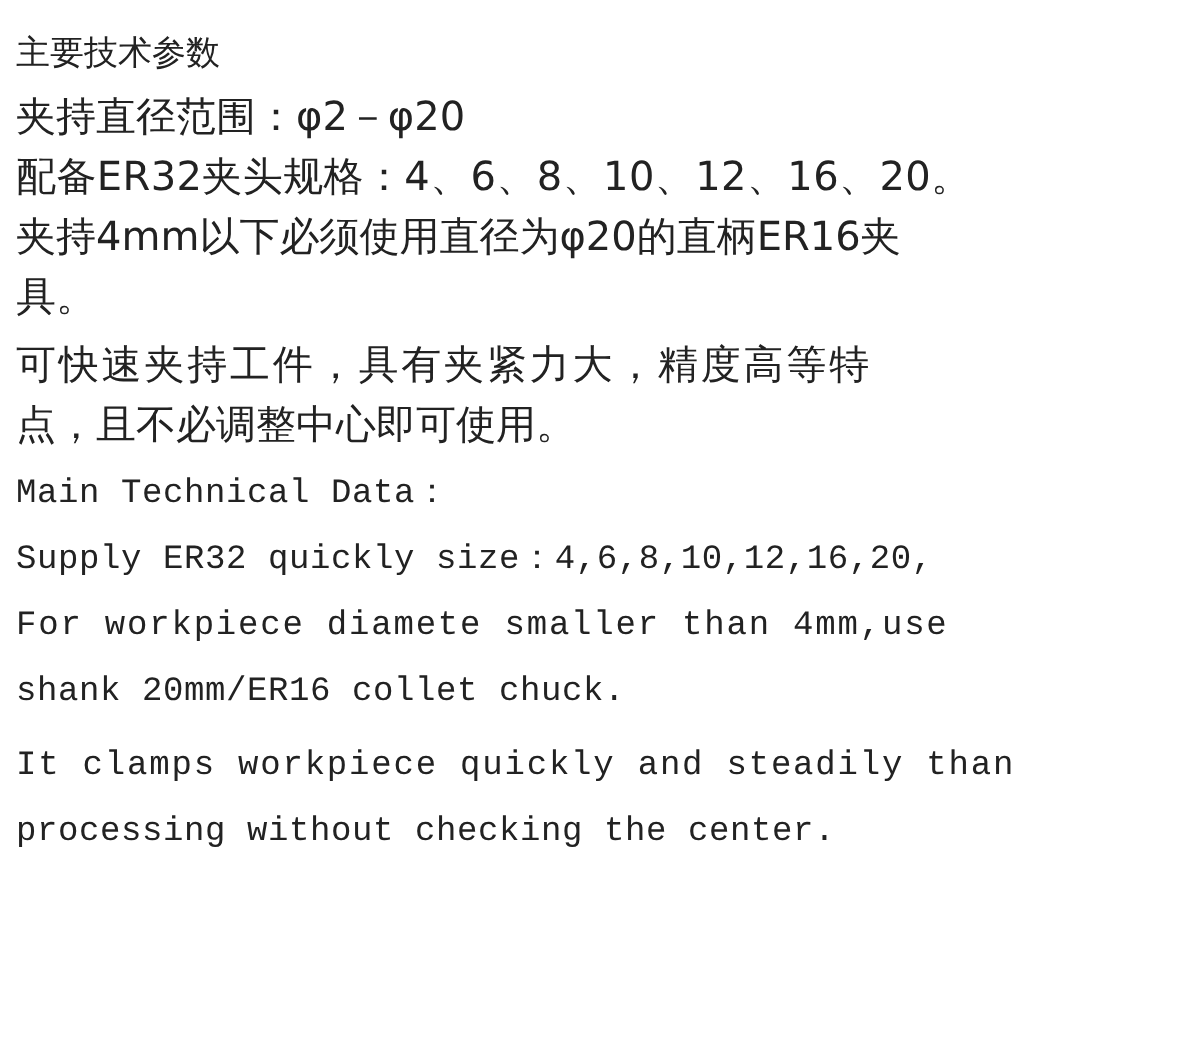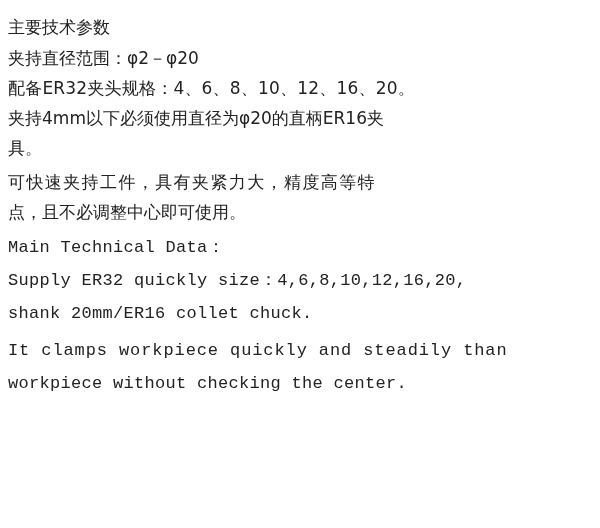--- a/index.html
+++ b/index.html
@@ -19,21 +19,21 @@
     height: 528px;
     box-sizing: border-box;
     padding: 12px 8px 0 8px;
     position: relative;
   }
   .block {
     display: block;
   }
   .line {
     display: block;
-    font-size: 17px;
+    font-size: 20px;
     line-height: 30px;
     white-space: nowrap;
     color: #222222;
   }
   .cn {
     font-family: "DejaVu Sans", sans-serif;
     letter-spacing: 0px;
   }
   .cn-title {
     font-size: 17px;
@@ -72,19 +72,20 @@
     <div class="spacer-sm"></div>
     <span class="line cn wide">可快速夹持工件，具有夹紧力大，精度高等特</span>
     <span class="line cn">点，且不必调整中心即可使用。</span>
   </div>
 
   <div class="spacer-sm"></div>
 
   <div class="block">
     <span class="line en">Main Technical Data：</span>
     <span class="line en">Supply ER32 quickly size：4,6,8,10,12,16,20,</span>
+    <span class="line en en-wide">For workpiece diamete smaller than 4mm,use</span>
     <span class="line en">shank 20mm/ER16 collet chuck.</span>
     <div class="spacer-sm"></div>
     <span class="line en en-wide">It clamps workpiece quickly and steadily than</span>
-    <span class="line en">workpiece without checking the center.</span>
+    <span class="line en">processing without checking the center.</span>
   </div>
 
 </div>
 
 </body></html>

